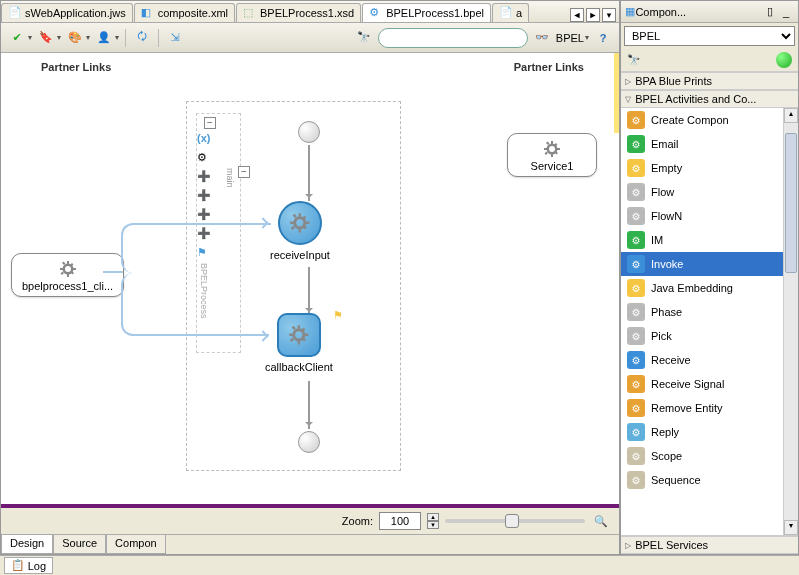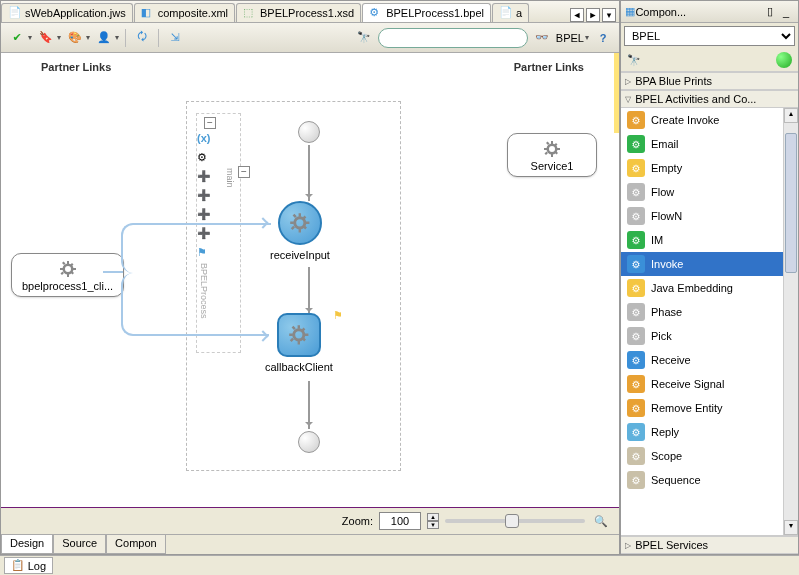--- a/index.html
+++ b/index.html
@@ -20,21 +20,21 @@
 
 
 .toolbar { display: flex; align-items: center; gap: 4px; padding: 3px 6px; background: linear-gradient(#f5f3eb,#e0ddd0); border-bottom: 1px solid #aaa; height: 30px;}
 .tbtn { width: 20px; height: 20px; display:flex; align-items:center; justify-content:center; border-radius:2px; cursor:pointer;}
 .dd { font-size:8px; color:#555; margin-left:-3px;}
 .sep { width:1px; height:18px; background:#bbb; margin:0 2px;}
 .search-field { width:150px; height:20px; border:1px solid #7a9; border-radius:10px; padding:0 6px; background:#fff;}
 .spacer { flex:1; }
 
 
-.canvas-wrap { flex:1; background:#fff; position:relative; overflow:hidden; border-bottom:1px solid #701a75;}
+.canvas-wrap { flex:1; background:#fff; position:relative; overflow:hidden; border-bottom:4px solid #701a75;}
 .canvas { position:absolute; inset:0; }
 .section-header { position:absolute; font-weight:bold; color:#333; }
 .ph-left { left:40px; top:8px; }
 .ph-right { right:35px; top:8px; }
 
 .partner-box { position:absolute; border:1px solid #888; border-radius:10px; background:#fff; padding:6px 10px 4px; text-align:center; box-shadow:0 1px 2px rgba(0,0,0,0.15); min-width:90px;}
 .partner-box .cog { width:18px; height:18px; margin:0 auto 2px; }
 .pb-left { left:10px; top:200px; }
 .pb-right { right:22px; top:80px; }
 
@@ -295,21 +295,21 @@
         </div>
   <div class="pal-section">
           <span class="tri">▽</span>
           <span>BPEL Activities and Co...</span>
         </div>
 
   <div class="pal-list-wrap">
     <div class="pal-list" id="palList">
             <div class="pal-item">
               <div class="pal-icon" style="background: rgb(232, 161, 51); color: rgb(255, 255, 255);">⚙</div>
-              <span>Create Invoke</span>
+              <span>Create Compon</span>
             </div>
             <div class="pal-item">
               <div class="pal-icon" style="background: rgb(47, 178, 76); color: rgb(255, 255, 255);">⚙</div>
               <span>Email</span>
             </div>
             <div class="pal-item">
               <div class="pal-icon" style="background: rgb(244, 198, 66); color: rgb(255, 255, 255);">⚙</div>
               <span>Empty</span>
             </div>
             <div class="pal-item">

